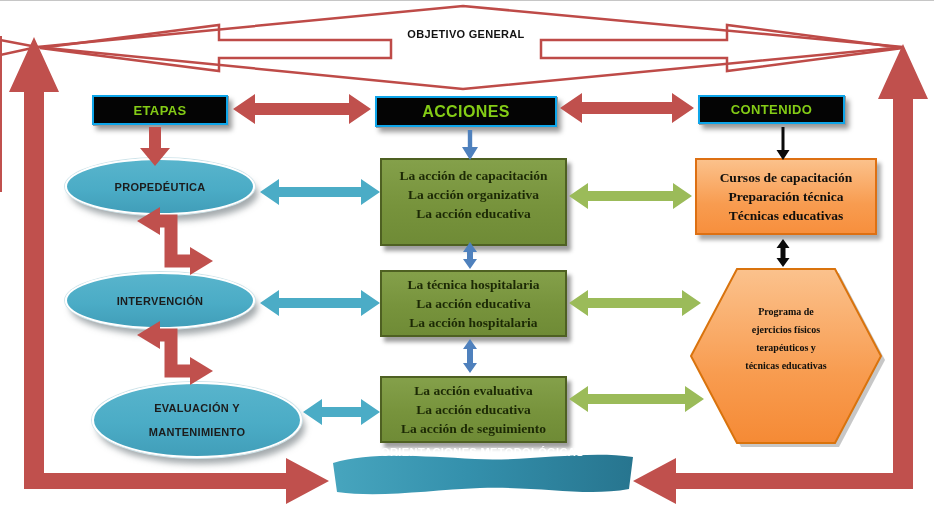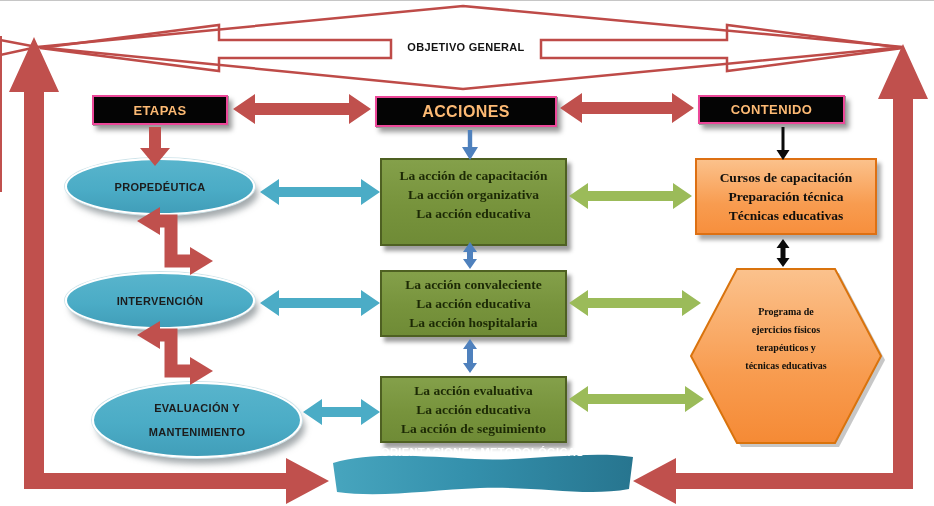--- a/index.html
+++ b/index.html
@@ -6,25 +6,25 @@
   .canvas{position:relative;width:934px;height:506px;background:#ffffff;overflow:hidden;
           font-family:"Liberation Sans",sans-serif;}
   .layer{position:absolute;left:0;top:0;}
   svg{display:block;}
   .arrows{pointer-events:none;z-index:6;}
   .deco{z-index:1;}
 
   .edge-top{position:absolute;left:0;top:0;width:934px;height:1px;background:#c6c6c6;z-index:7;}
   .edge-left{position:absolute;left:0;top:36px;width:2px;height:156px;background:#C0504D;z-index:7;}
 
-  .objetivo-label{position:absolute;left:391px;top:41px;width:150px;text-align:center;
+  .objetivo-label{position:absolute;left:391px;top:28px;width:150px;text-align:center;
       font-size:11px;font-weight:bold;color:#121212;letter-spacing:.3px;z-index:2;}
 
-  .hdr{position:absolute;background:#040404;color:#fdba74;display:flex;align-items:center;justify-content:center;
-      font-weight:bold;letter-spacing:.4px;border:2px solid #ec4899;
+  .hdr{position:absolute;background:#040404;color:#84cc16;display:flex;align-items:center;justify-content:center;
+      font-weight:bold;letter-spacing:.4px;border:2px solid #0ea5e9;
       box-shadow:1px 1px 0 #9a9a9a,4px 5px 5px rgba(0,0,0,.40);z-index:3;}
   .hdr-etapas{left:92px;top:95px;width:132px;height:26px;font-size:13px;}
   .hdr-acciones{left:375px;top:96px;width:178px;height:27px;font-size:16px;}
   .hdr-contenido{left:698px;top:95px;width:143px;height:25px;font-size:13px;}
 
   .ellipse{position:absolute;border-radius:50%;border:2px solid #ffffff;
       background:linear-gradient(180deg,#58B4CC 0%,#4BACC6 55%,#419EB9 100%);
       box-shadow:0 0 0 1px #cfe4ea,4px 7px 6px -1px rgba(90,100,105,.55);
       display:flex;flex-direction:column;align-items:center;justify-content:center;
       color:#1c1c1c;font-weight:bold;font-size:11px;letter-spacing:.3px;text-align:center;z-index:3;}
@@ -93,21 +93,21 @@
     <span>EVALUACIÓN Y</span>
     <span>MANTENIMIENTO</span>
   </div>
 
   <div class="gbox g1">
     <span>La acción de capacitación</span>
     <span>La acción organizativa</span>
     <span>La acción educativa</span>
   </div>
   <div class="gbox g2">
-    <span>La acción convaleciente</span>
+    <span>La técnica hospitalaria</span>
     <span>La acción educativa</span>
     <span>La acción hospitalaria</span>
   </div>
   <div class="gbox g3">
     <span>La acción evaluativa</span>
     <span>La acción educativa</span>
     <span>La acción de seguimiento</span>
   </div>
 
   <div class="obox">

